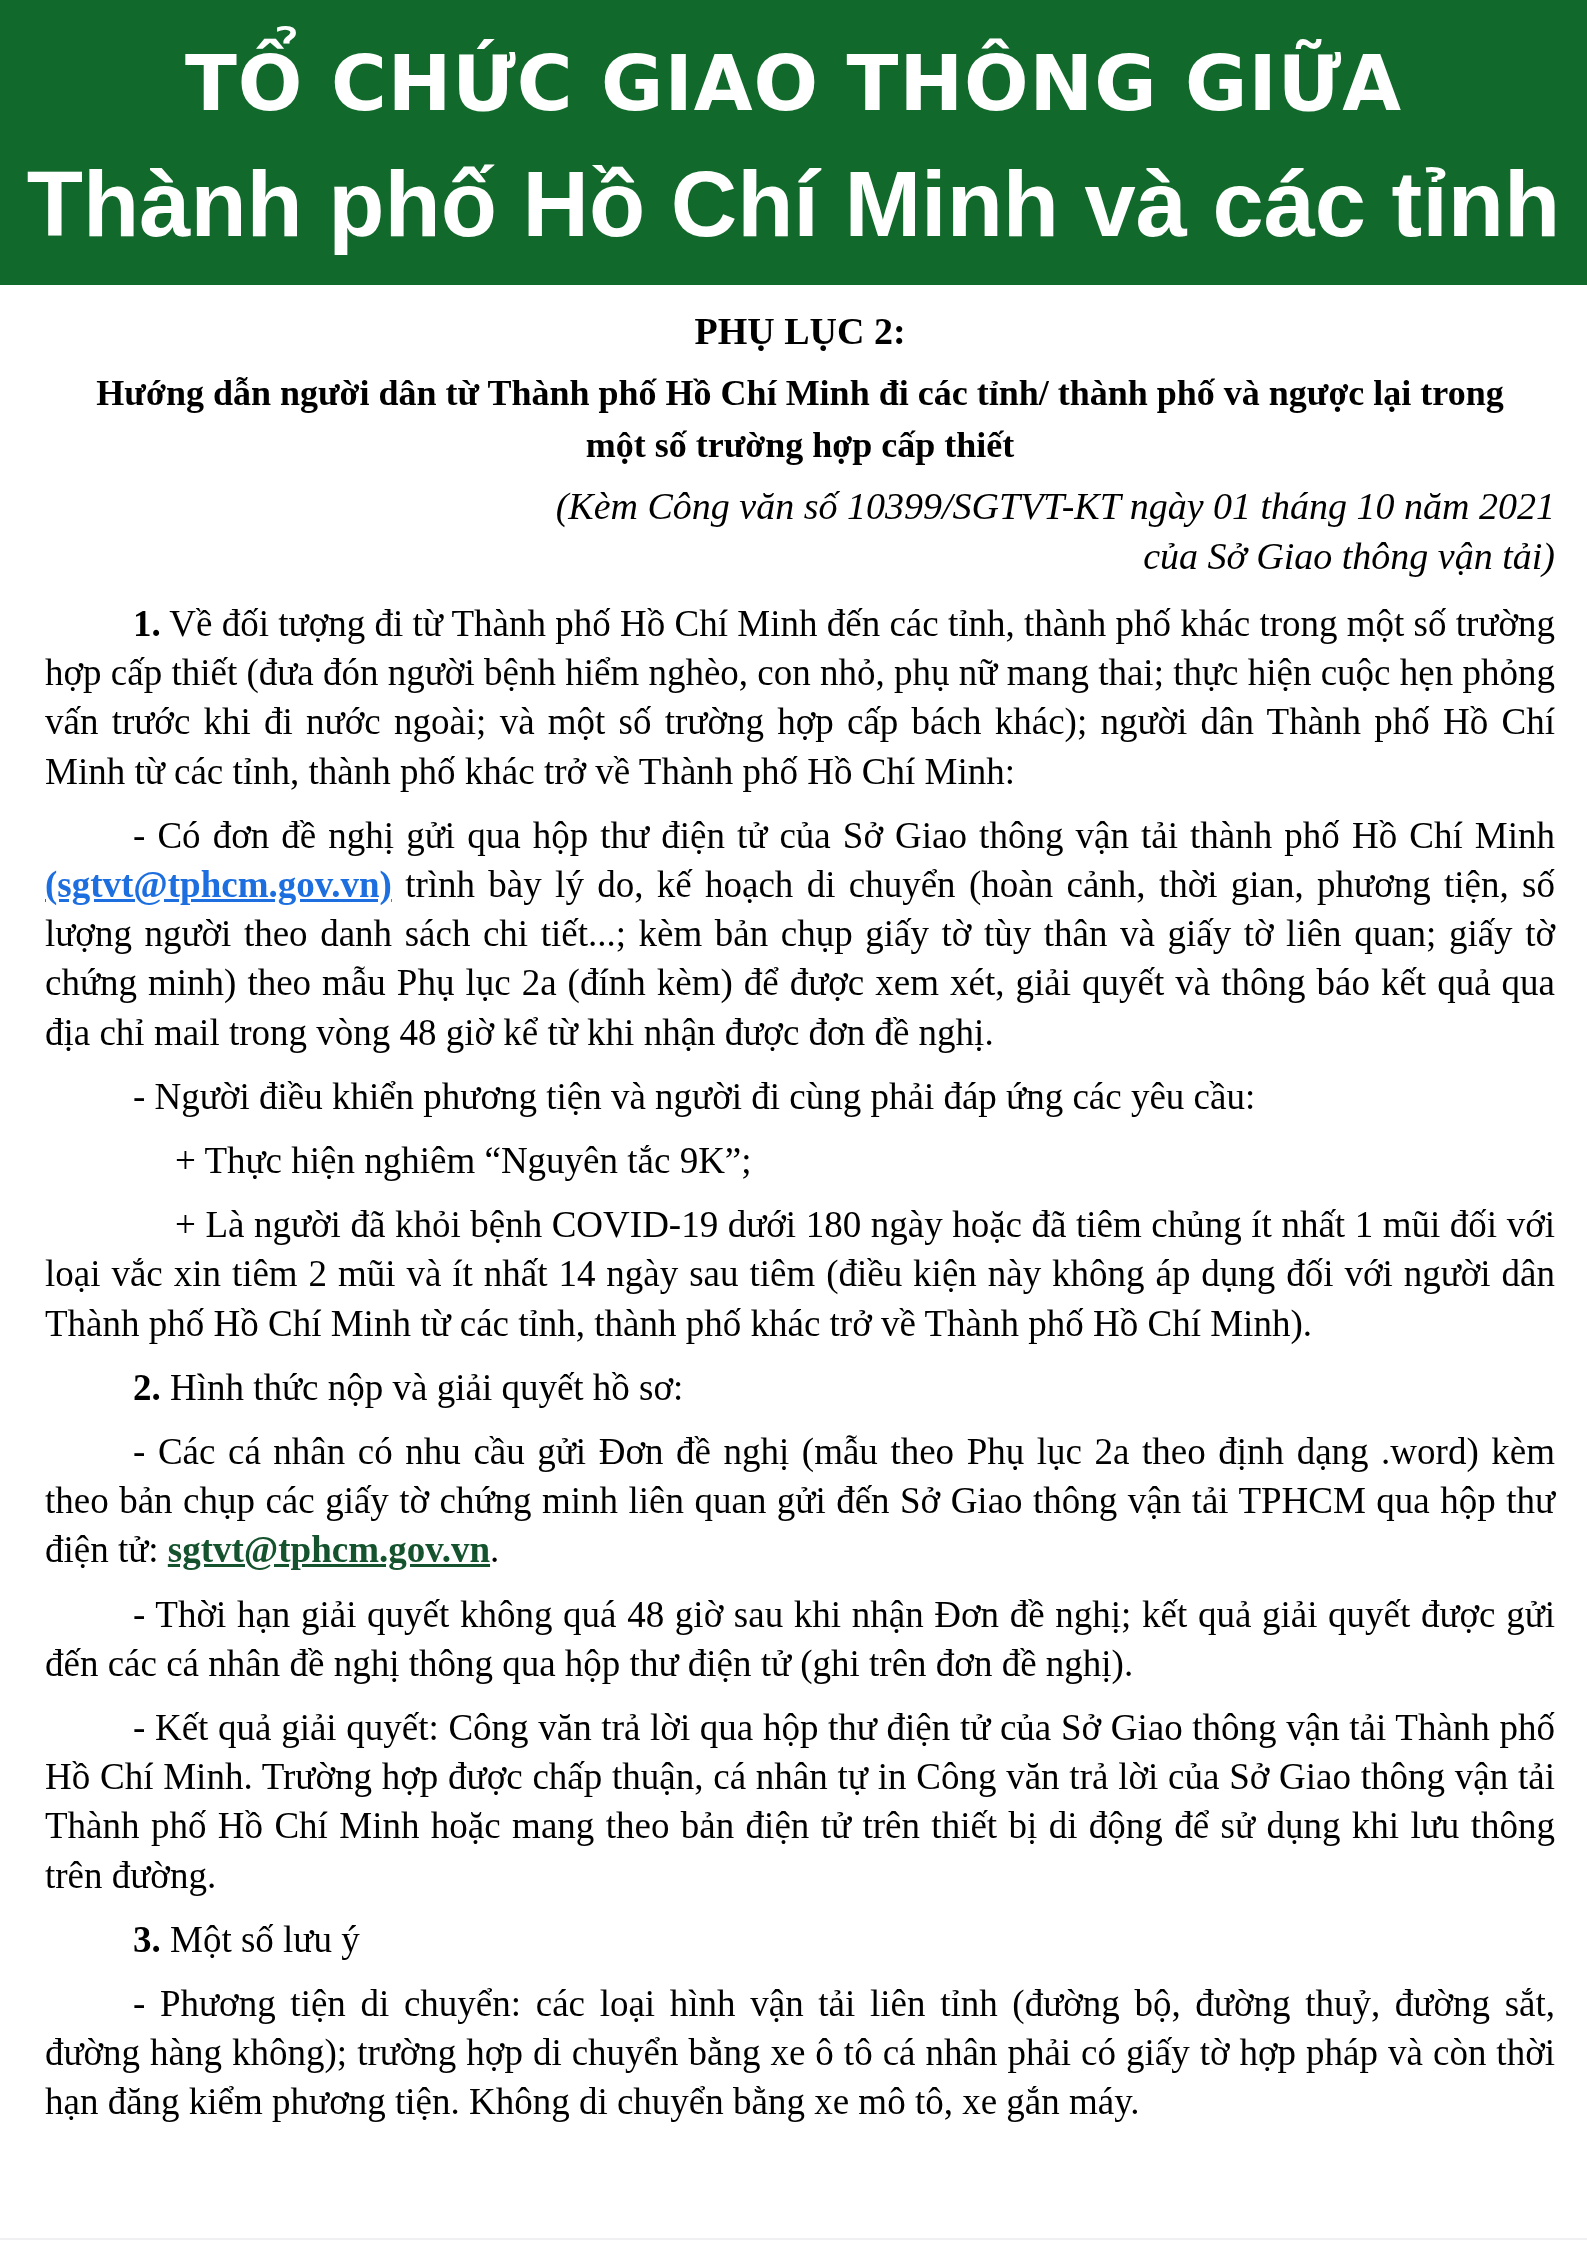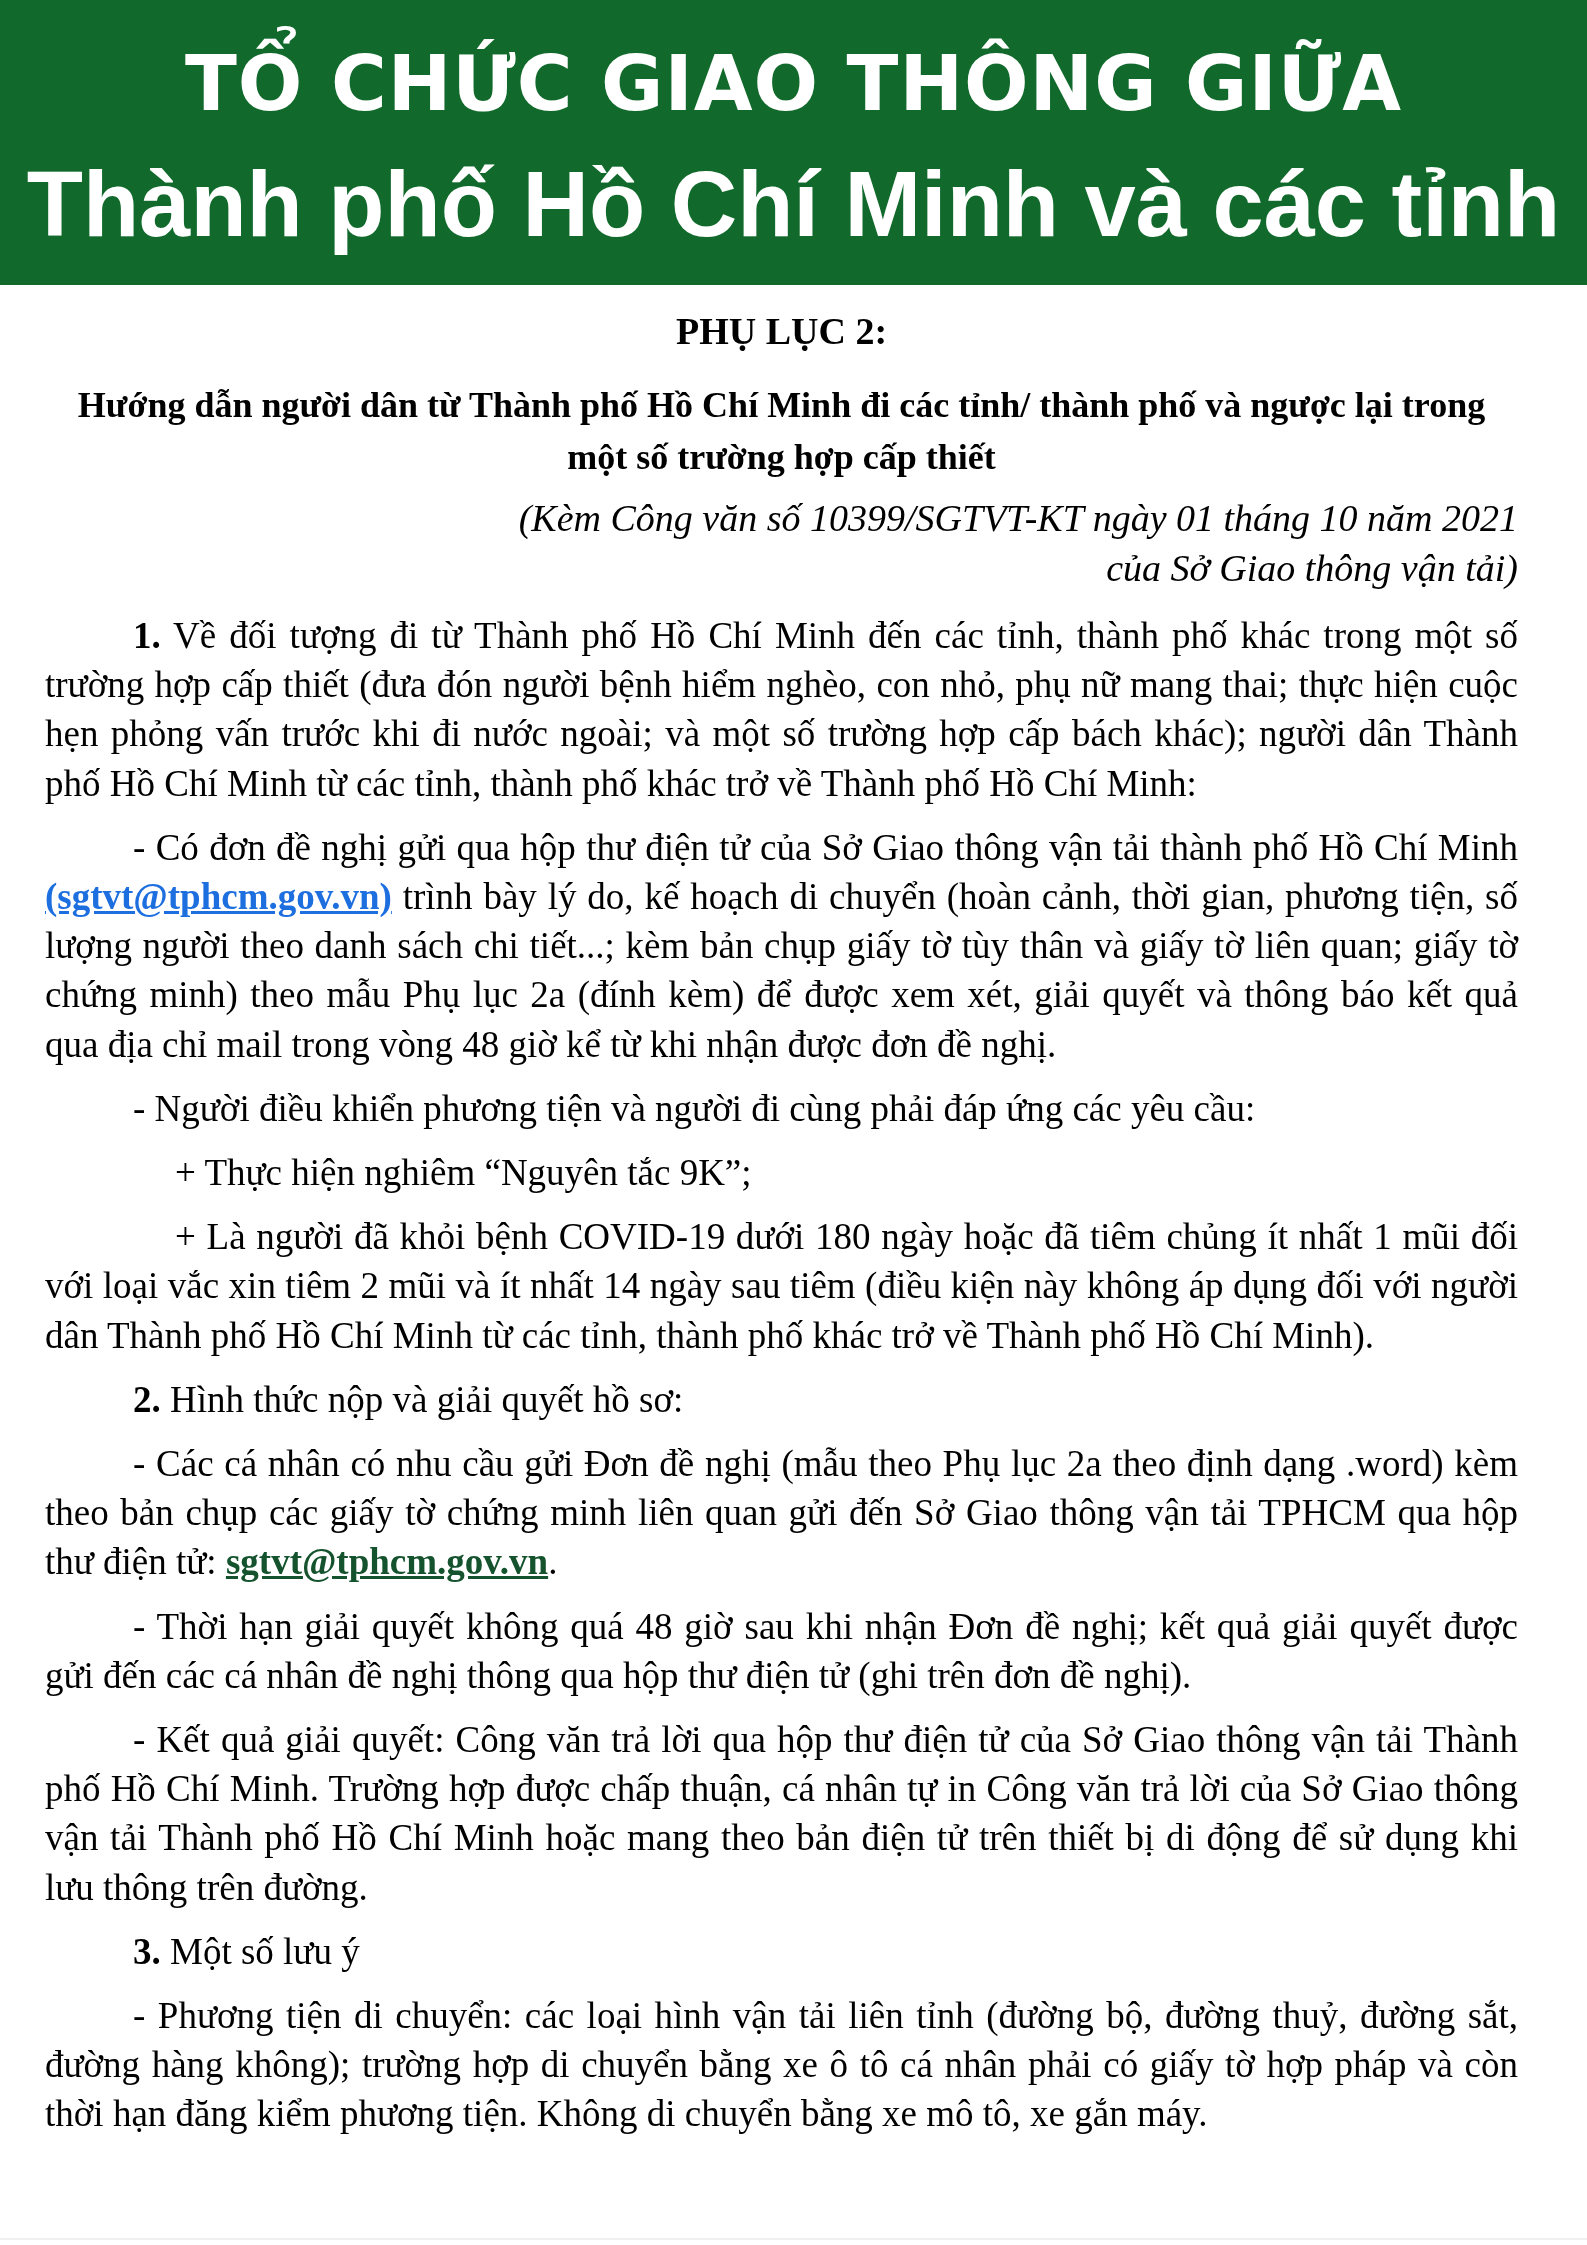--- a/index.html
+++ b/index.html
@@ -35,37 +35,37 @@
   .banner-line2 {
     font-family: "Liberation Sans", "DejaVu Sans", sans-serif;
     font-weight: 700;
     font-size: 92px;
     line-height: 1.05;
     white-space: nowrap;
   }
   
   .doc {
     box-sizing: border-box;
-    padding: 22px 69px 0 45px;
+    padding: 22px 32px 0 45px;
   }
   .appendix-title {
     text-align: center;
     font-weight: bold;
     font-size: 38px;
     line-height: 1.3;
     margin: 0;
   }
   .heading-line {
     text-align: center;
     font-weight: bold;
     font-size: 36px;
     line-height: 1.42;
     white-space: nowrap;
   }
-  .heading-block { margin-top: 24px; }
+  .heading-block { margin-top: 12px; }
   .ref-block { margin-top: 10px; }
   .ref-line {
     text-align: right;
     font-style: italic;
     font-size: 38px;
     line-height: 1.32;
     white-space: nowrap;
   }
   .paragraphs { margin-top: 18px; }
   .para {

